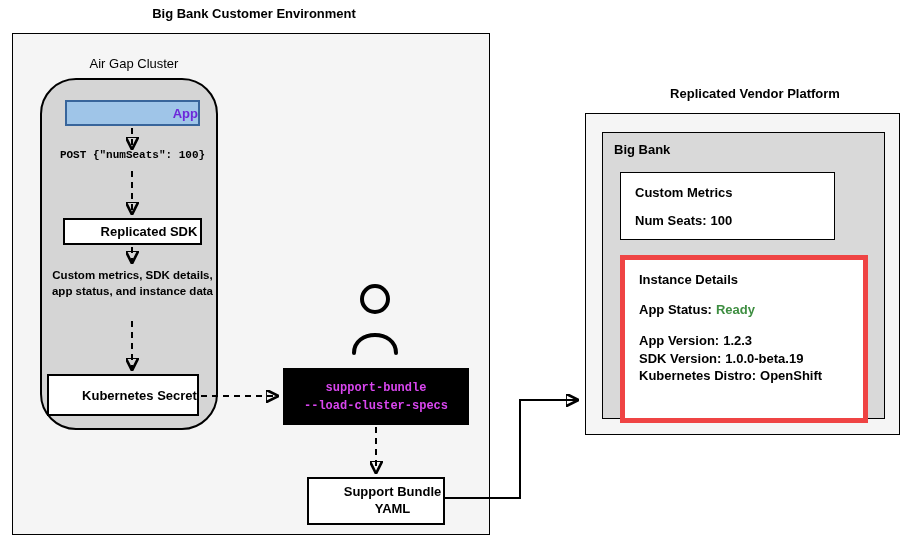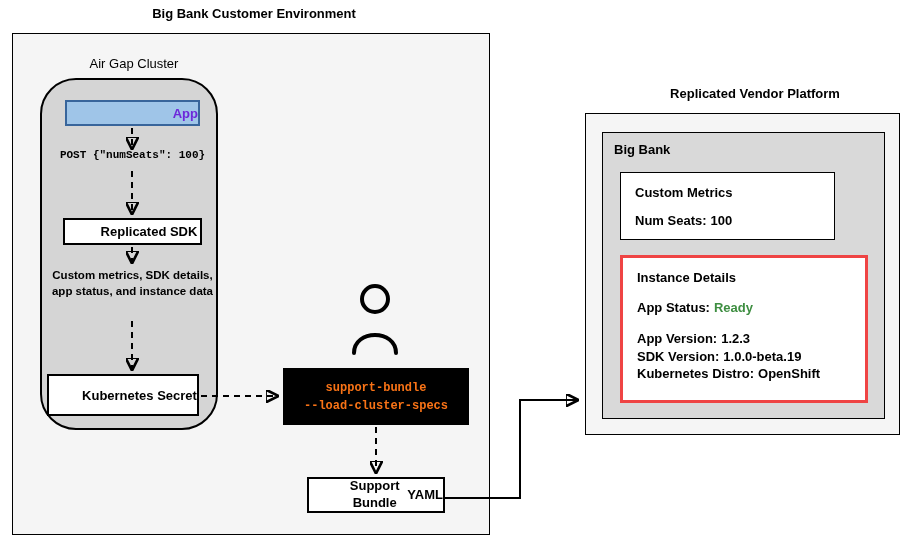--- a/index.html
+++ b/index.html
@@ -36,41 +36,41 @@
     font-weight: 700; font-size: 13px; text-align: center; padding-left: 33px;
   }
   .sdk-box    { left: 63px; top: 218px; width: 139px; height: 27px; }
   .metrics-note { left: 50px; top: 267px; width: 165px; text-align: center; font-size: 11.5px; font-weight: 700; line-height: 1.4; }
   .secret-box { left: 47px; top: 374px; width: 152px; height: 42px; }
 
   .person { left: 349px; top: 281px; }
 
   .terminal-box {
     left: 283px; top: 368px; width: 186px; height: 57px;
-    background: #000; color: #f97316;
+    background: #000; color: #d946ef;
     display: flex; flex-direction: column; align-items: center; justify-content: center;
     font-family: "Liberation Mono", monospace; font-size: 12px; font-weight: 700; line-height: 1.5;
   }
-  .yaml-box { left: 307px; top: 477px; width: 138px; height: 36px; line-height: 1.3; }
+  .yaml-box { left: 307px; top: 477px; width: 138px; height: 48px; flex-direction: column; line-height: 1.3; }
 
   .vendor-title { left: 615px; top: 86px; width: 280px; text-align: center; font-size: 13px; font-weight: 700; }
   .vendor-box   { left: 585px; top: 113px; width: 315px; height: 322px; background: #f5f5f5; border: 1px solid #000; }
   .bigbank-box  { left: 602px; top: 132px; width: 283px; height: 287px; background: #d9d9d9; border: 1px solid #000; }
   .bigbank-label{ left: 614px; top: 142px; font-size: 13px; font-weight: 700; }
 
   .cm-card {
     left: 620px; top: 172px; width: 215px; height: 68px;
     background: #fff; border: 1px solid #000; padding: 12px 14px;
     font-size: 13px; font-weight: 700;
   }
   .cm-seats { margin-top: 13px; }
 
   .id-card {
-    left: 620px; top: 255px; width: 248px; height: 148px;
-    background: #fff; border: 3px solid #ef4444; padding: 12px 14px;
+    left: 620px; top: 255px; width: 248px; height: 168px;
+    background: #fff; border: 5px solid #ef4444; padding: 12px 14px;
     font-size: 13px; font-weight: 700;
   }
   .id-status { margin-top: 15px; }
   .status-ready { color: #3e8e41; margin-left: 4px; }
   .id-rows { margin-top: 15px; line-height: 1.35; }
   .kv .v { margin-left: 4px; }
 
   .arrows { left: 0; top: 0; pointer-events: none; }
   .arrows path { stroke: #000; stroke-width: 2; fill: none; }
   .arrows .dash { stroke-dasharray: 6 5; }

